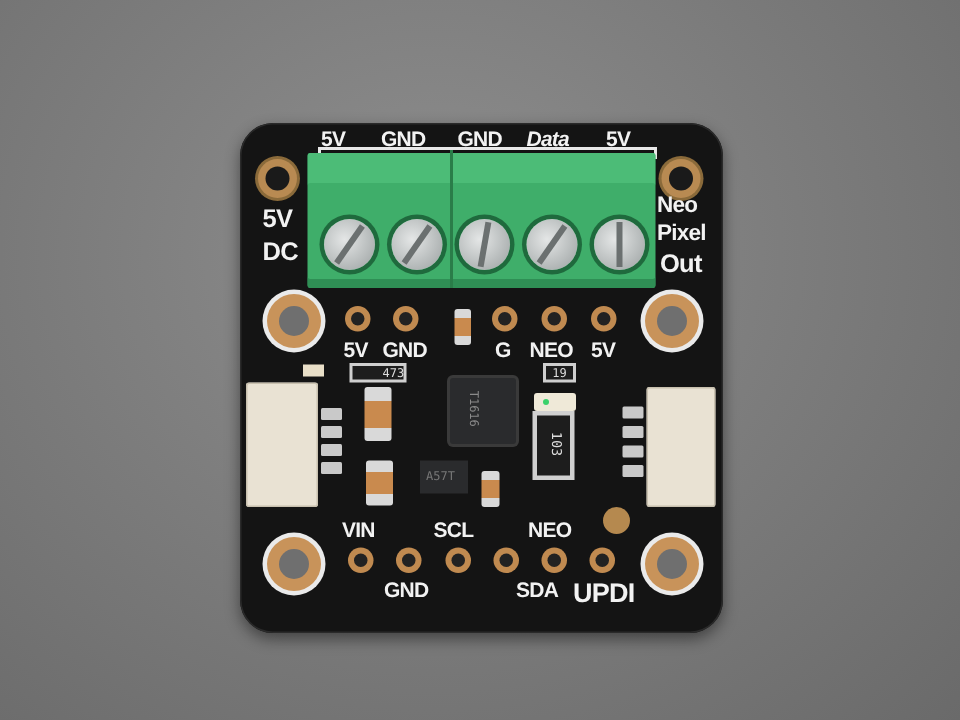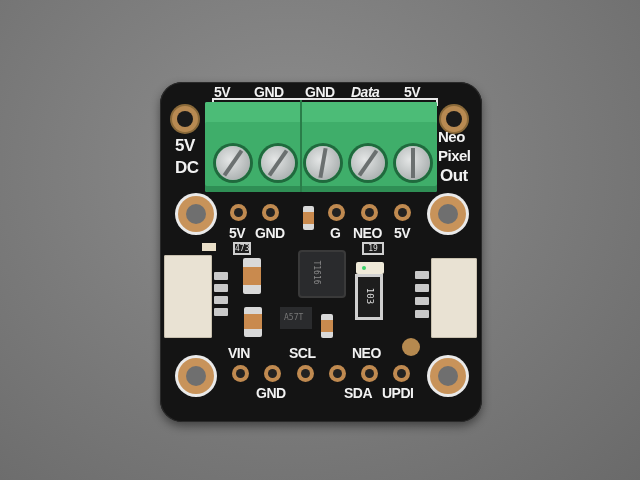--- a/index.html
+++ b/index.html
@@ -88,21 +88,21 @@
 <div class="abs pad" style="left:361px;top:204px;"></div>
 <div class="abs pad" style="left:394px;top:204px;"></div>
 <div class="abs cap" style="left:303px;top:206px;width:11px;height:24px;"></div>
 
 <span class="abs silk" style="left:229px;top:225px;font-size:14px;">5V</span>
 <span class="abs silk" style="left:255px;top:225px;font-size:14px;">GND</span>
 <span class="abs silk" style="left:330px;top:225px;font-size:14px;">G</span>
 <span class="abs silk" style="left:353px;top:225px;font-size:14px;">NEO</span>
 <span class="abs silk" style="left:394px;top:225px;font-size:14px;">5V</span>
 
-<div class="abs res" style="left:235px;top:244px;width:14px;height:9px;line-height:9px;">473</div>
+<div class="abs res" style="left:235px;top:244px;width:14px;height:9px;line-height:9px;padding-left:20px;">473</div>
 <div class="abs res" style="left:364px;top:244px;width:18px;height:9px;line-height:9px;">19</div>
 <div class="abs" style="left:202px;top:243px;width:14px;height:8px;background:#e9dfc8;"></div>
 
 <div class="abs jst" style="left:164px;top:255px;width:48px;height:83px;"></div>
 <div class="abs pin" style="left:214px;top:272px;"></div>
 <div class="abs pin" style="left:214px;top:284px;"></div>
 <div class="abs pin" style="left:214px;top:296px;"></div>
 <div class="abs pin" style="left:214px;top:308px;"></div>
 
 <div class="abs jst" style="left:431px;top:258px;width:46px;height:80px;"></div>
@@ -133,13 +133,13 @@
 
 <div class="abs pad" style="left:232px;top:365px;"></div>
 <div class="abs pad" style="left:264px;top:365px;"></div>
 <div class="abs pad" style="left:297px;top:365px;"></div>
 <div class="abs pad" style="left:329px;top:365px;"></div>
 <div class="abs pad" style="left:361px;top:365px;"></div>
 <div class="abs pad" style="left:393px;top:365px;"></div>
 
 <span class="abs silk" style="left:256px;top:385px;font-size:14px;">GND</span>
 <span class="abs silk" style="left:320px;top:385px;font-size:14px;margin-left:24px;">SDA</span>
-<span class="abs silk" style="left:382px;top:385px;font-size:14px;">UPDI</span>
+<span class="abs silk" style="left:382px;top:385px;font-size:18px;">UPDI</span>
 
 </body></html>

